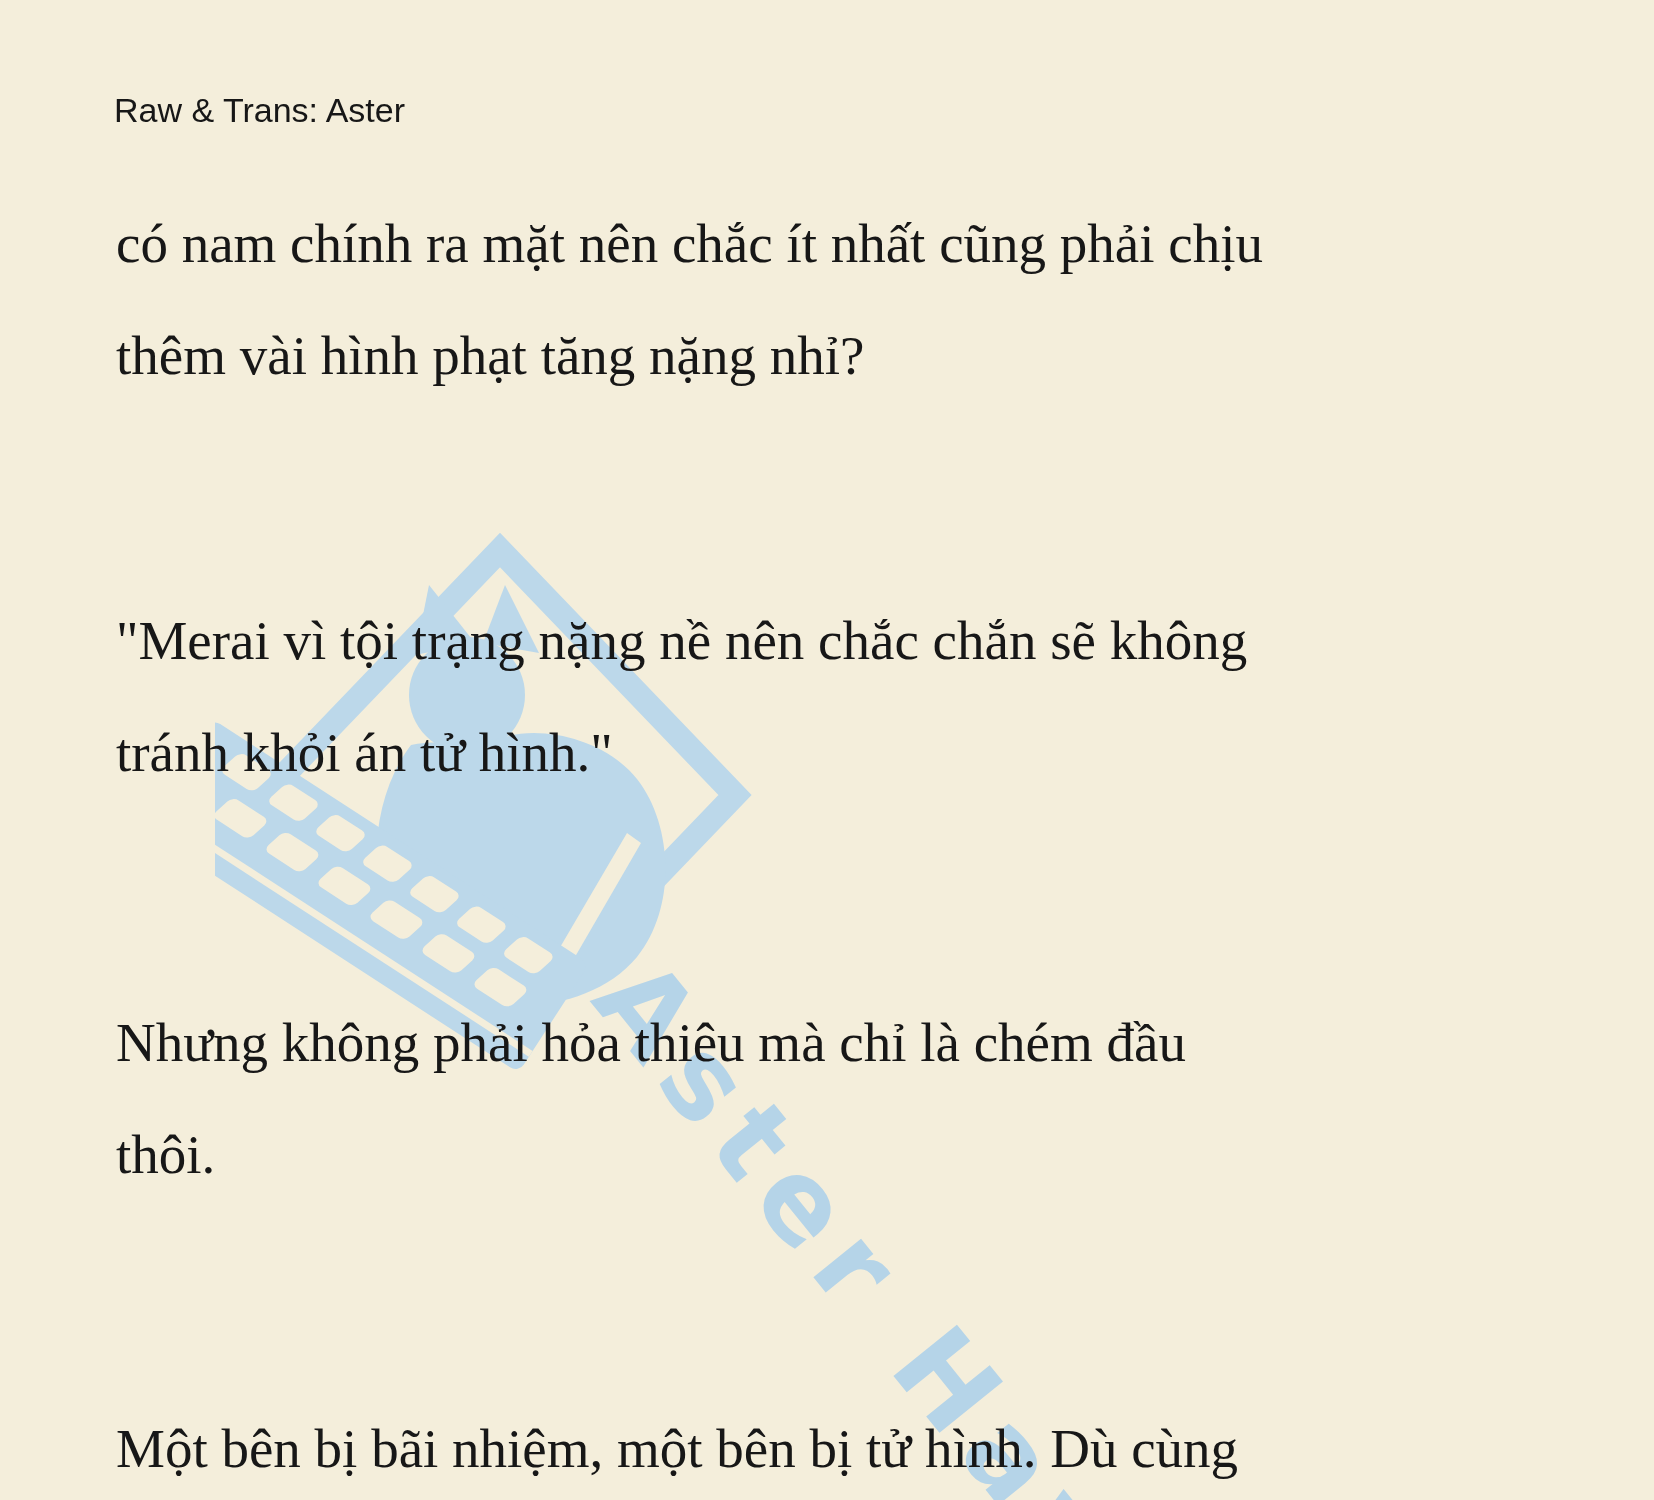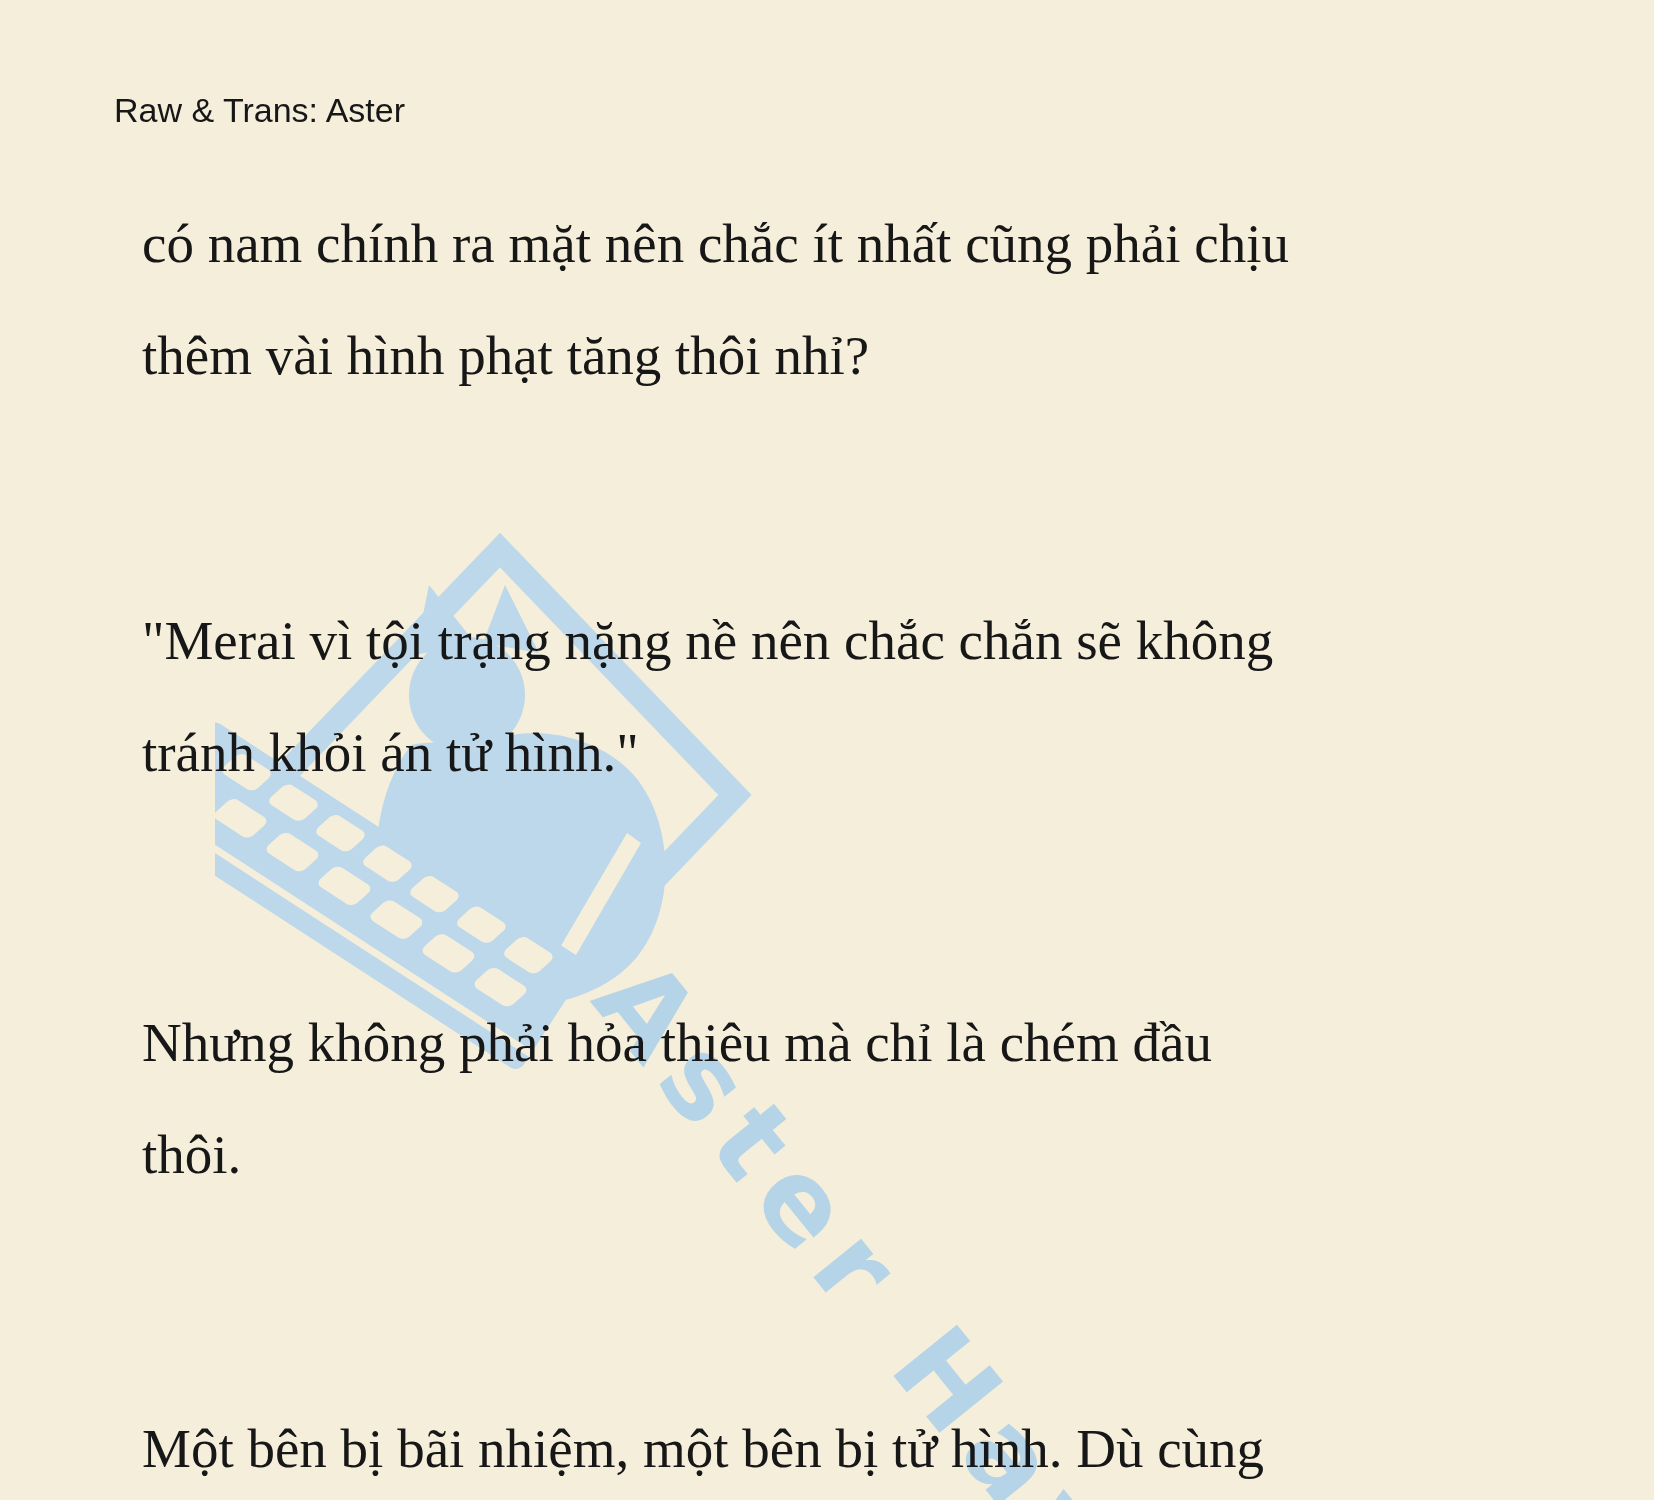--- a/index.html
+++ b/index.html
@@ -63,21 +63,20 @@
     z-index: 2;
     margin: 0;
     font-size: 55px;
     color: var(--text, #171717);
   }
   .para .line {
     display: block;
     height: 112px;
     line-height: 112px;
     white-space: nowrap;
-    margin-left: 26px;
   }
   .p1 { top: 188px; }
   .p2 { top: 585px; }
   .p3 { top: 987px; }
   .p4 { top: 1393px; }
 </style>
 </head>
 <body>
 
 <div class="page">
@@ -145,21 +144,21 @@
       </g>
     </g>
   </svg>
 
   <div class="wm-text">Aster Hawtho</div>
 
   <div class="credit">Raw &amp; Trans: Aster</div>
 
   <p class="para p1">
     <span class="line">có nam chính ra mặt nên chắc ít nhất cũng phải chịu</span>
-    <span class="line">thêm vài hình phạt tăng thôi nhỉ?</span>
+    <span class="line">thêm vài hình phạt tăng nặng nhỉ?</span>
   </p>
 
   <p class="para p2">
     <span class="line">"Merai vì tội trạng nặng nề nên chắc chắn sẽ không</span>
     <span class="line">tránh khỏi án tử hình."</span>
   </p>
 
   <p class="para p3">
     <span class="line">Nhưng không phải hỏa thiêu mà chỉ là chém đầu</span>
     <span class="line">thôi.</span>

